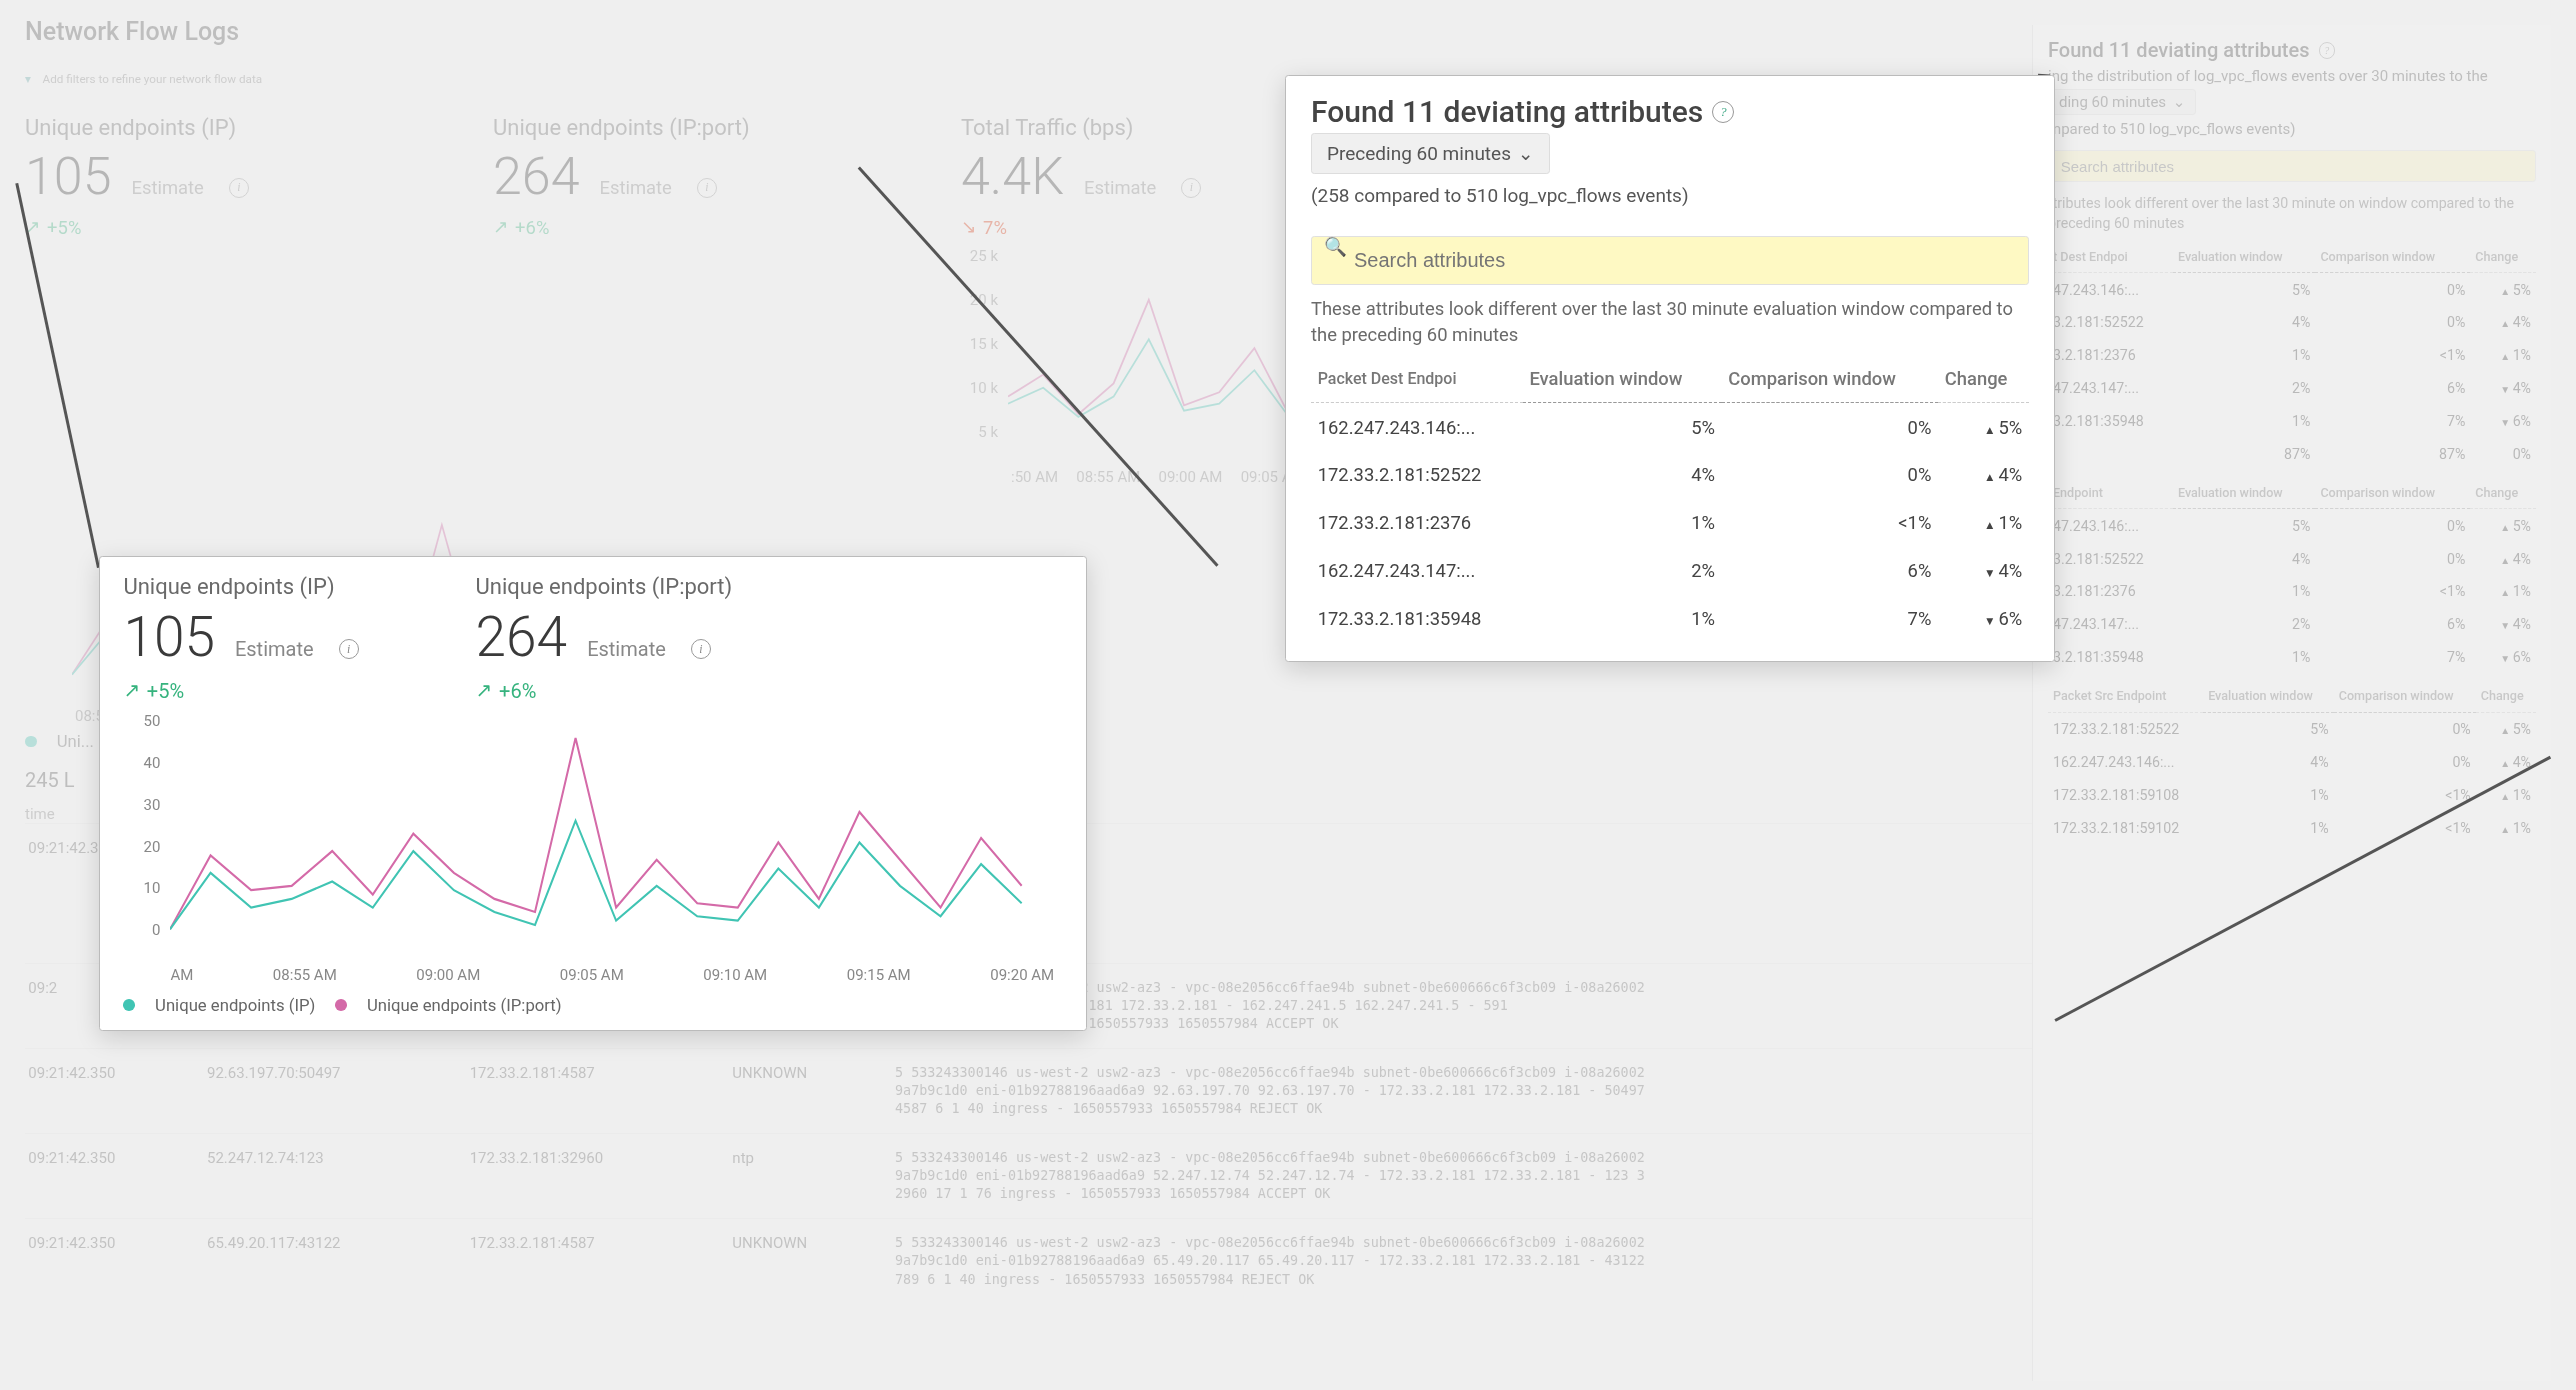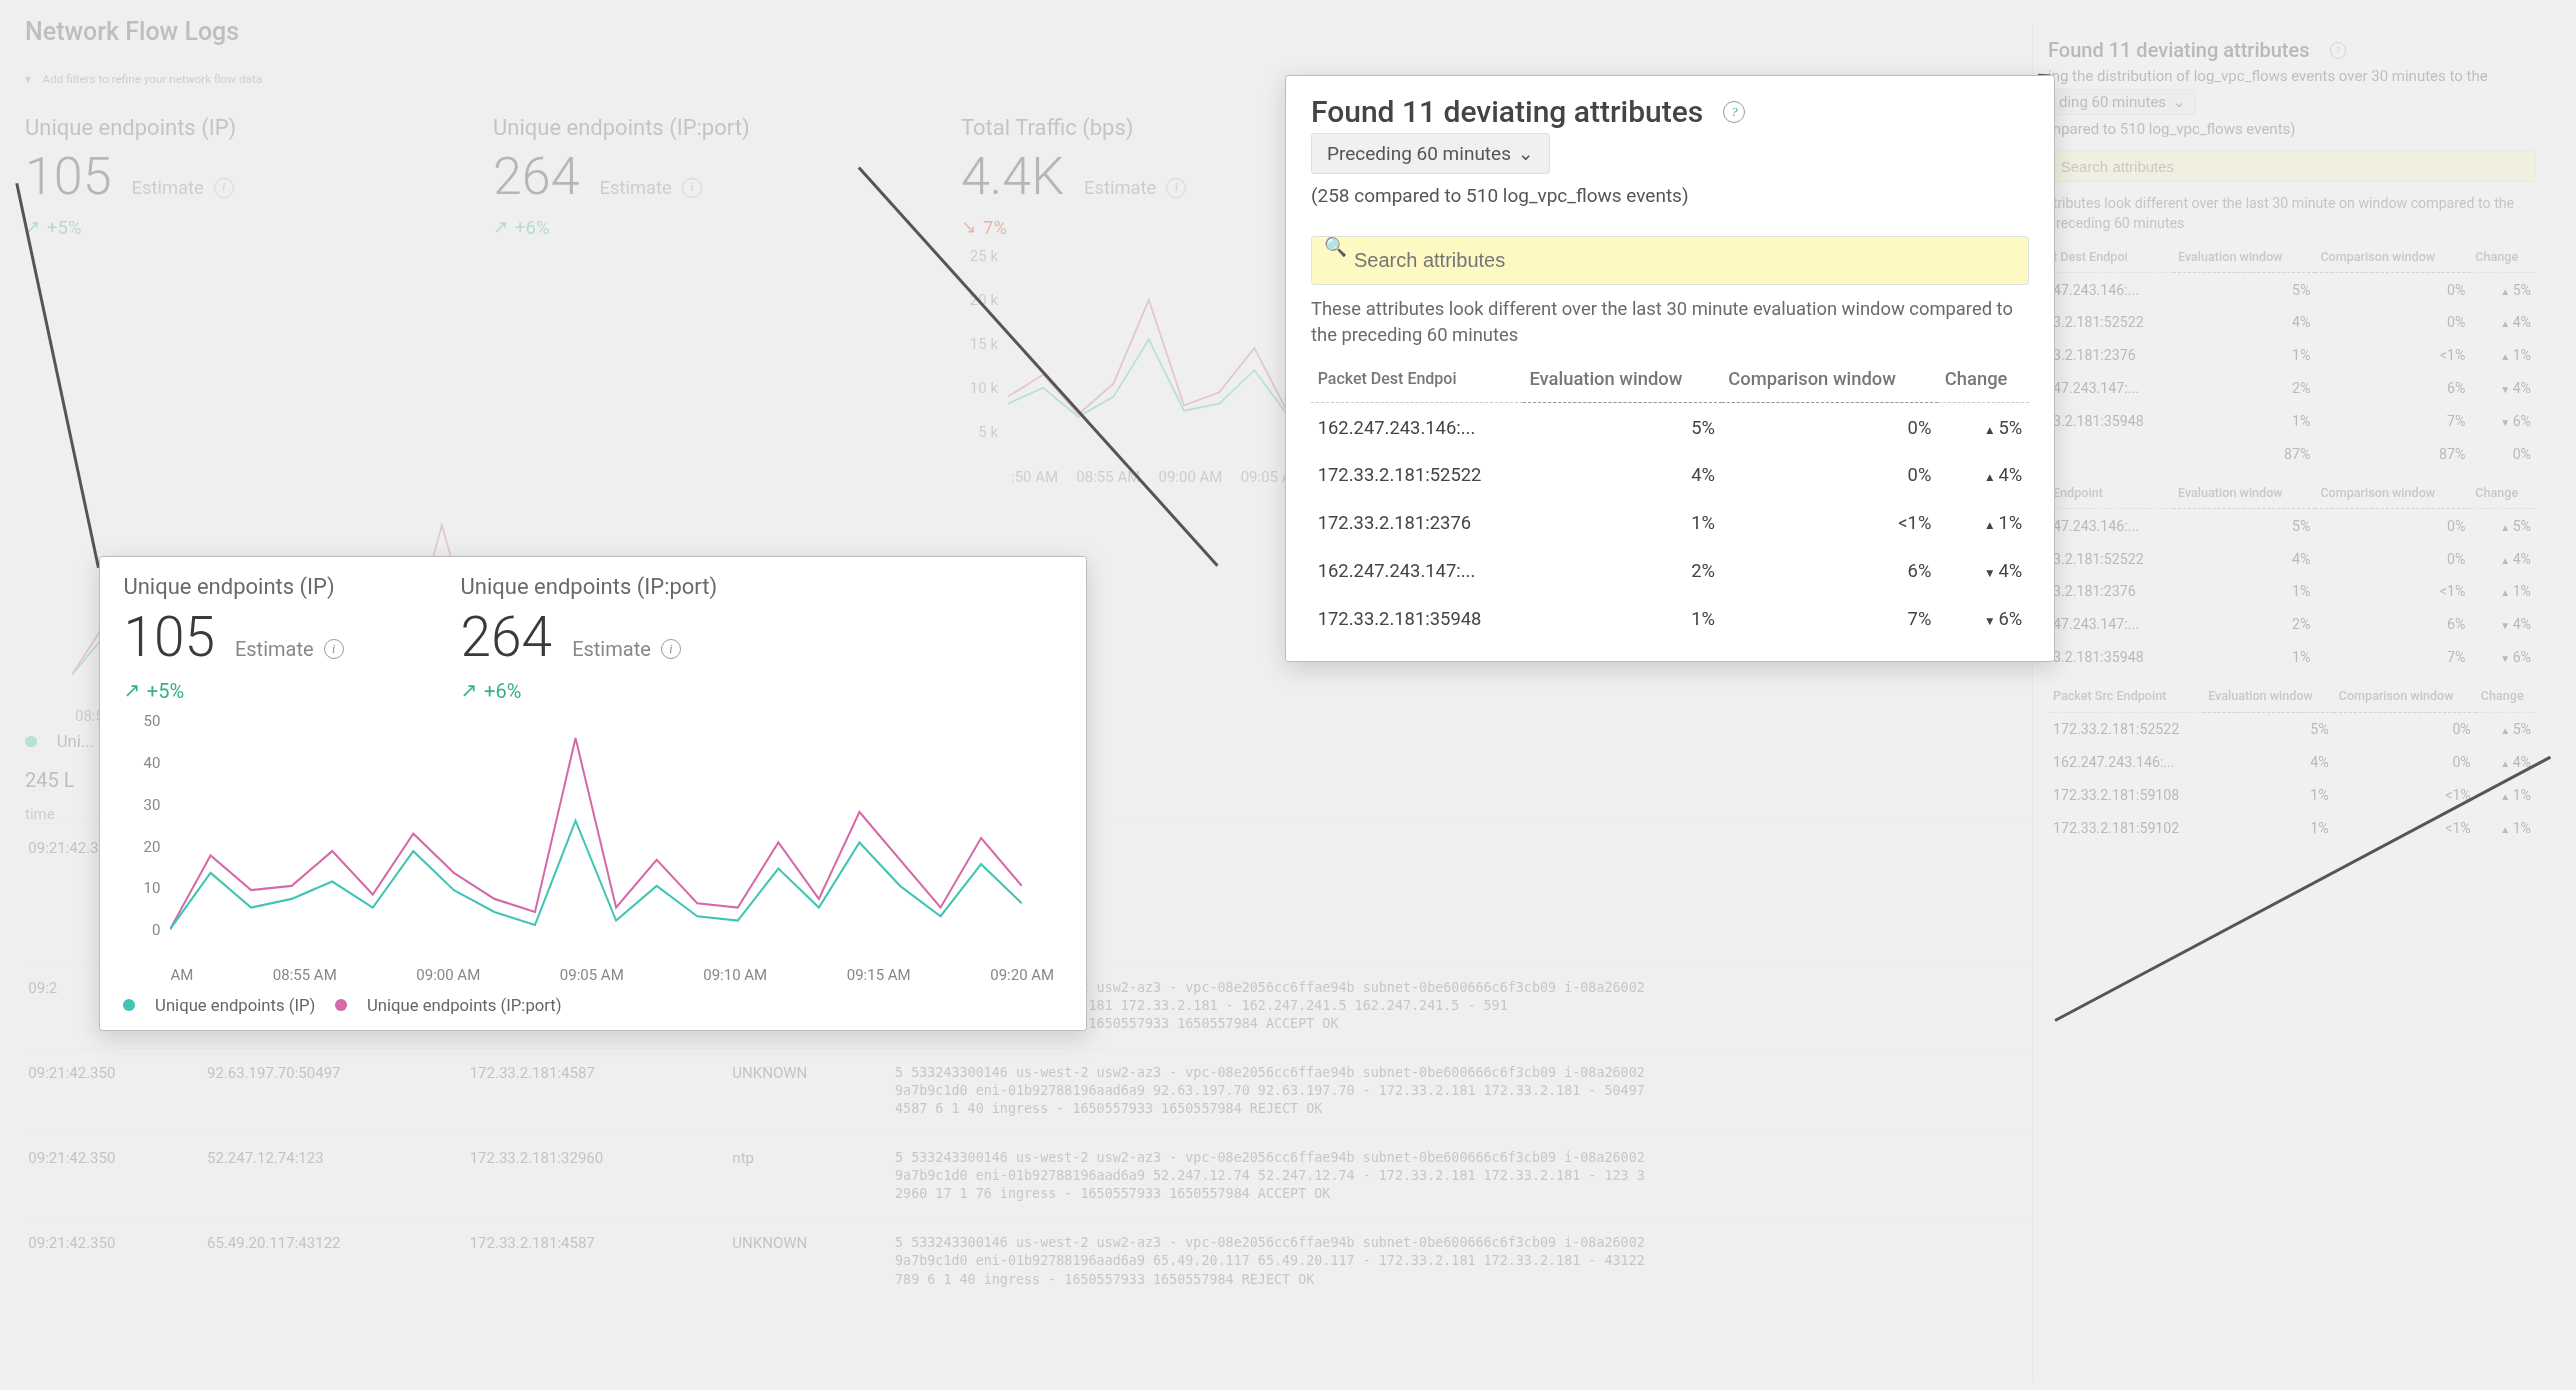--- a/index.html
+++ b/index.html
@@ -60,21 +60,21 @@
   .kpi-value {
     font-size: 52px;
     font-weight: 300;
     color: #3a3a3a;
   }
   .kpi-estimate {
     font-size: 18.4px;
     color: #888;
     display: flex;
     align-items: center;
-    gap: 10px;
+    gap: 25px;
   }
   .info-icon {
     display: inline-flex;
     width: 20px; height: 20px;
     border: 1.3px solid #999;
     border-radius: 50%;
     align-items: center; justify-content: center;
     font-size: 11.7px;
     font-style: italic;
     font-family: Georgia, serif;
@@ -147,21 +147,21 @@
     border-left: 0.8px solid #ddd;
     padding: 13.4px 15px;
     height: 1356px;
   }
   .rp-title {
     font-size: 20px;
     font-weight: 500;
     color: #444;
     display: flex;
     align-items: center;
-    gap: 20px;
+    gap: 9px;
   }
   .rp-sub { font-size: 15px; color: #555; margin-top:5px; }
   .rp-dd {
     display:inline-flex; align-items:center; gap:6.7px;
     background:#f0f0f0; border:0.8px solid #ddd; border-radius:3.3px;
     padding: 3.3px 10px; margin-top:3.3px; font-size:15px; color:#555;
   }
   .rp-search {
     margin-top: 11.7px;
     width:100%;

